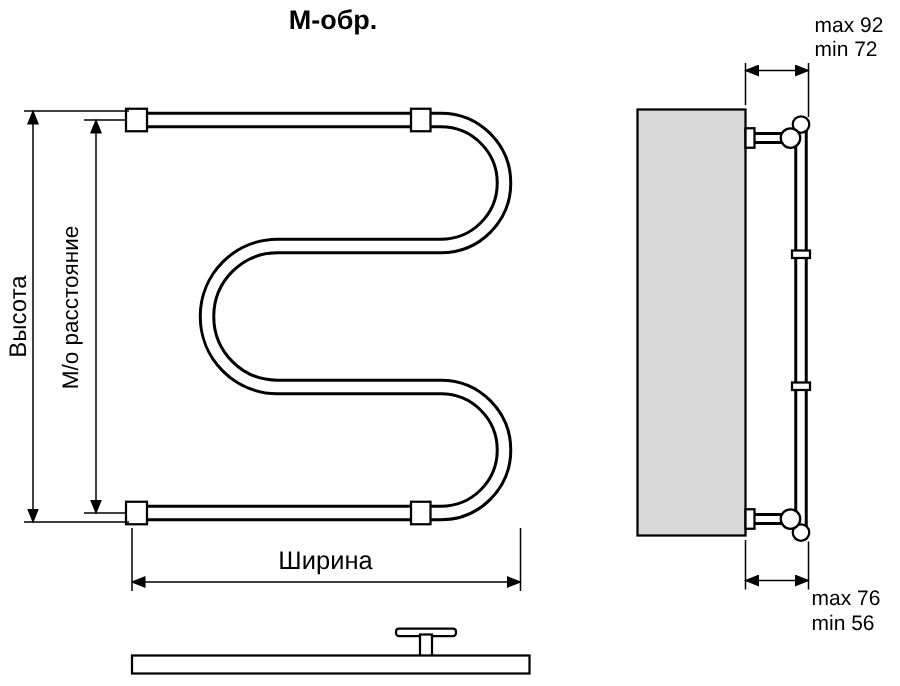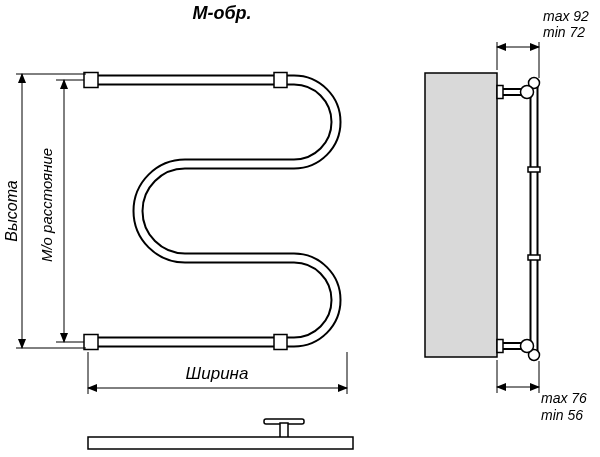--- a/index.html
+++ b/index.html
@@ -1,19 +1,18 @@
 <!DOCTYPE html>
 <html><head>
 <meta charset="utf-8">
 <style>
   html,body { margin:0; padding:0; background:#ffffff; }
   .page {
     position:relative; width:537px; height:457px; background:#ffffff;
     font-family:"Liberation Sans", sans-serif;
-    font-style:italic;
   }
   svg { display:block; }
   text { fill:#000; font-family:"Liberation Sans", sans-serif; }
   .t-title { font-size:18px; font-weight:bold; }
   .t-dim-v { font-size:16px; }
   .t-dim-v2 { font-size:15px; }
   .t-dim-h { font-size:17px; }
   .t-dim-s { font-size:14px; }
   .tube-outer { fill:none; stroke:#000; stroke-width:11; }
   .tube-inner { fill:none; stroke:#fff; stroke-width:7; }

